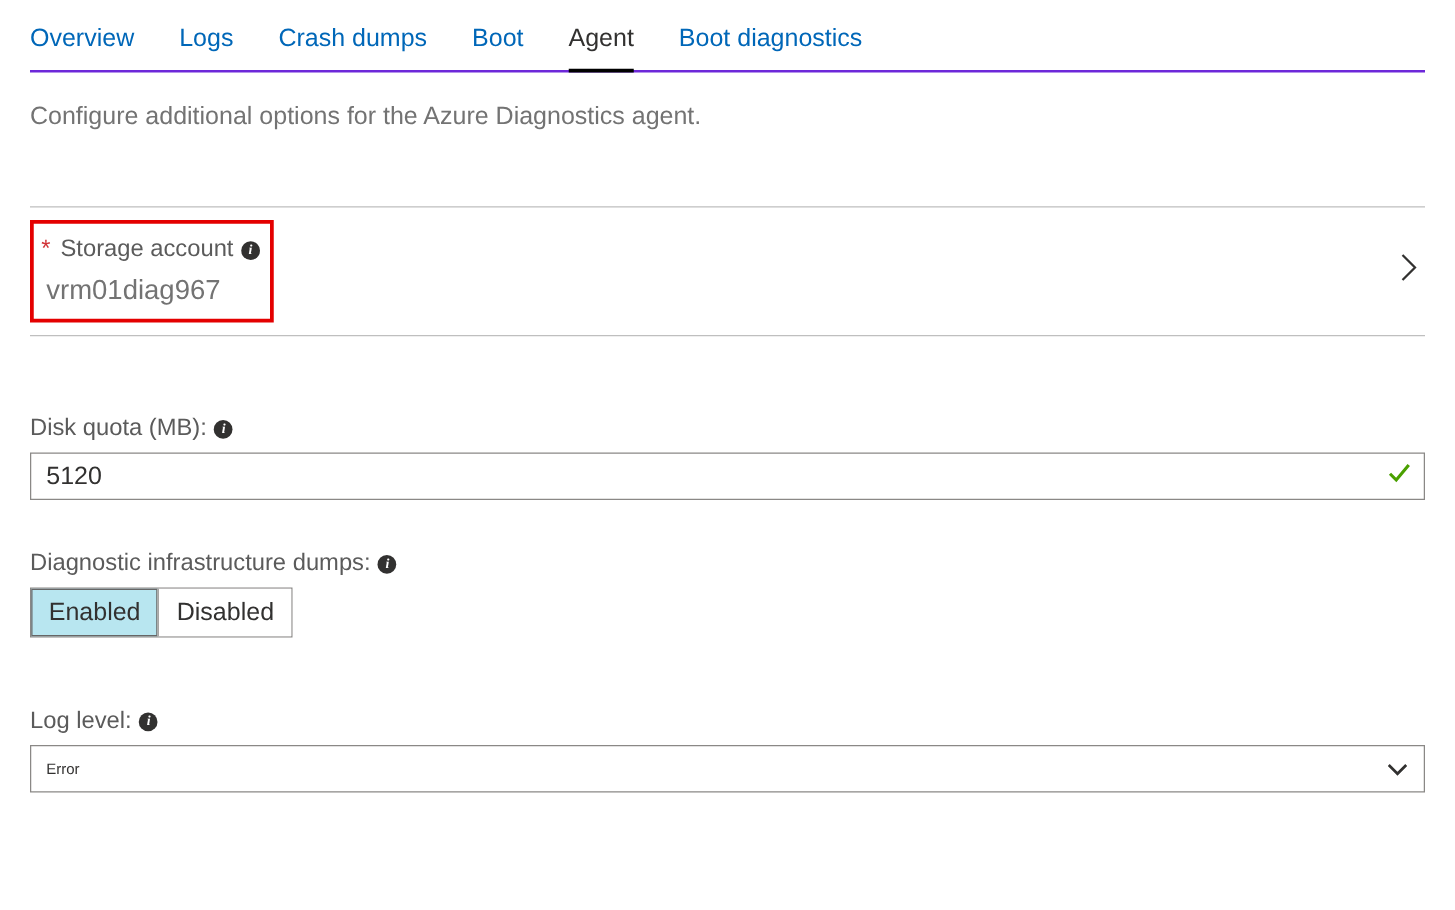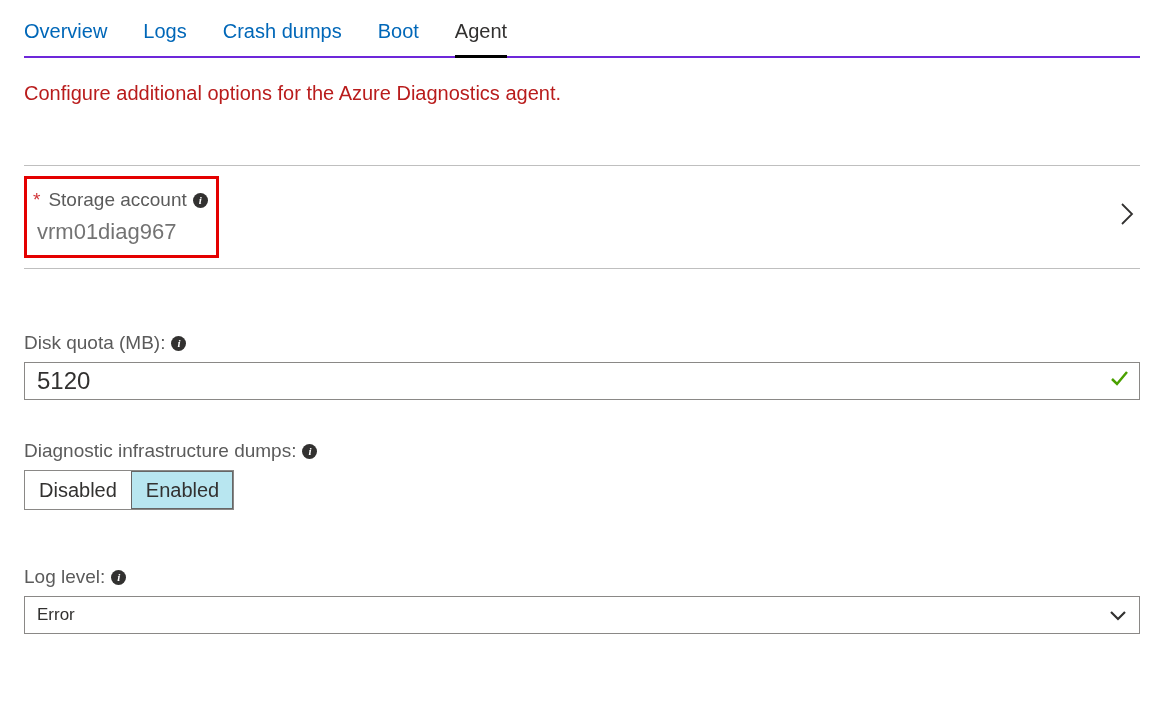--- a/index.html
+++ b/index.html
@@ -31,21 +31,21 @@
   }
   .tab.active {
     color: #323130;
     border-bottom-color: #000000;
     font-weight: 400;
   }
 
   .description {
     font-size: 20px;
     margin: 24px 0 60px 0;
-    color: #b91c1c;
+    color: #737373;
   }
 
   .hr {
     height: 1px;
     background: #bfbfbf;
     margin: 0;
   }
 
   
   .storage-row {
@@ -109,21 +109,21 @@
     display: flex;
     align-items: center;
     border: 1px solid #8a8886;
     height: 38px;
     padding: 0 10px;
   }
   .text-input {
     flex: 1;
     border: none;
     outline: none;
-    font-size: 24px;
+    font-size: 20px;
     color: #323130;
     background: transparent;
   }
   .check-icon {
     color: #4aa000;
     font-size: 22px;
     font-weight: bold;
   }
 
   .toggle-group {
@@ -154,40 +154,41 @@
   .select-wrap {
     position: relative;
     border: 1px solid #8a8886;
     height: 38px;
     display: flex;
     align-items: center;
   }
   .select-value {
     flex: 1;
     padding: 0 12px;
-    font-size: 17px;
+    font-size: 12px;
     color: #323130;
   }
   .select-caret {
     padding-right: 12px;
     font-size: 18px;
   }
 
   .mt-40 { margin-top: 40px; }
   .mt-56 { margin-top: 56px; }
 </style>
 </head>
 <body>
 
 <div class="tabs">
   <div class="tab">Overview</div>
   <div class="tab">Logs</div>
   <div class="tab">Crash dumps</div>
   <div class="tab">Boot</div>
   <div class="tab active">Agent</div>
+  <div class="tab">Boot diagnostics</div>
 </div>
 
 <div class="description">Configure additional options for the Azure Diagnostics agent.</div>
 
 <div class="hr"></div>
 
 <div class="storage-row">
   <div class="storage-left">
     <div class="label-line">
       <span class="req-star">*</span>
@@ -219,22 +220,22 @@
     </span>
   </div>
 </div>
 
 <div class="mt-40">
   <div class="field-label">
     <span>Diagnostic infrastructure dumps:</span>
     <span class="info-icon">i</span>
   </div>
   <div class="toggle-group">
+    <button class="toggle-btn selected">Enabled</button>
     <button class="toggle-btn">Disabled</button>
-    <button class="toggle-btn selected">Enabled</button>
   </div>
 </div>
 
 <div class="mt-56">
   <div class="field-label">
     <span>Log level:</span>
     <span class="info-icon">i</span>
   </div>
   <div class="select-wrap">
     <div class="select-value">Error</div>

